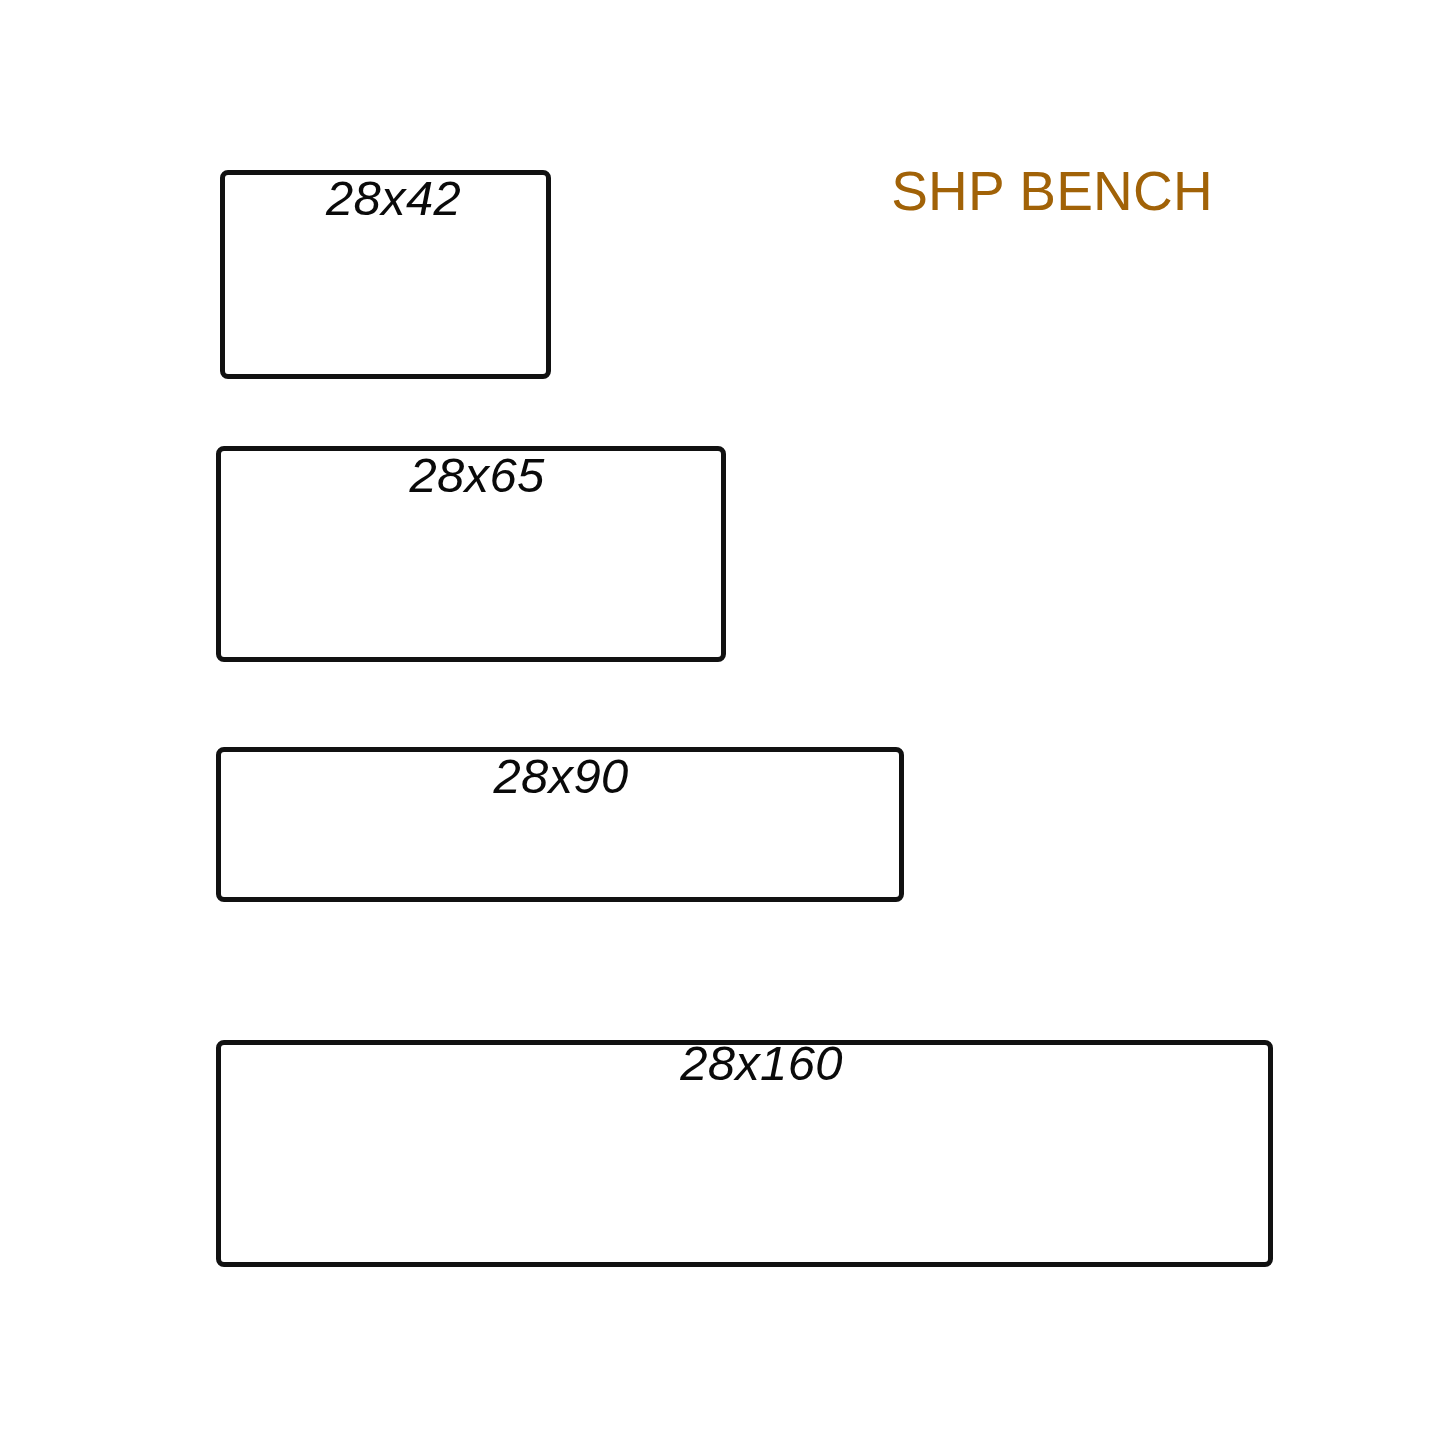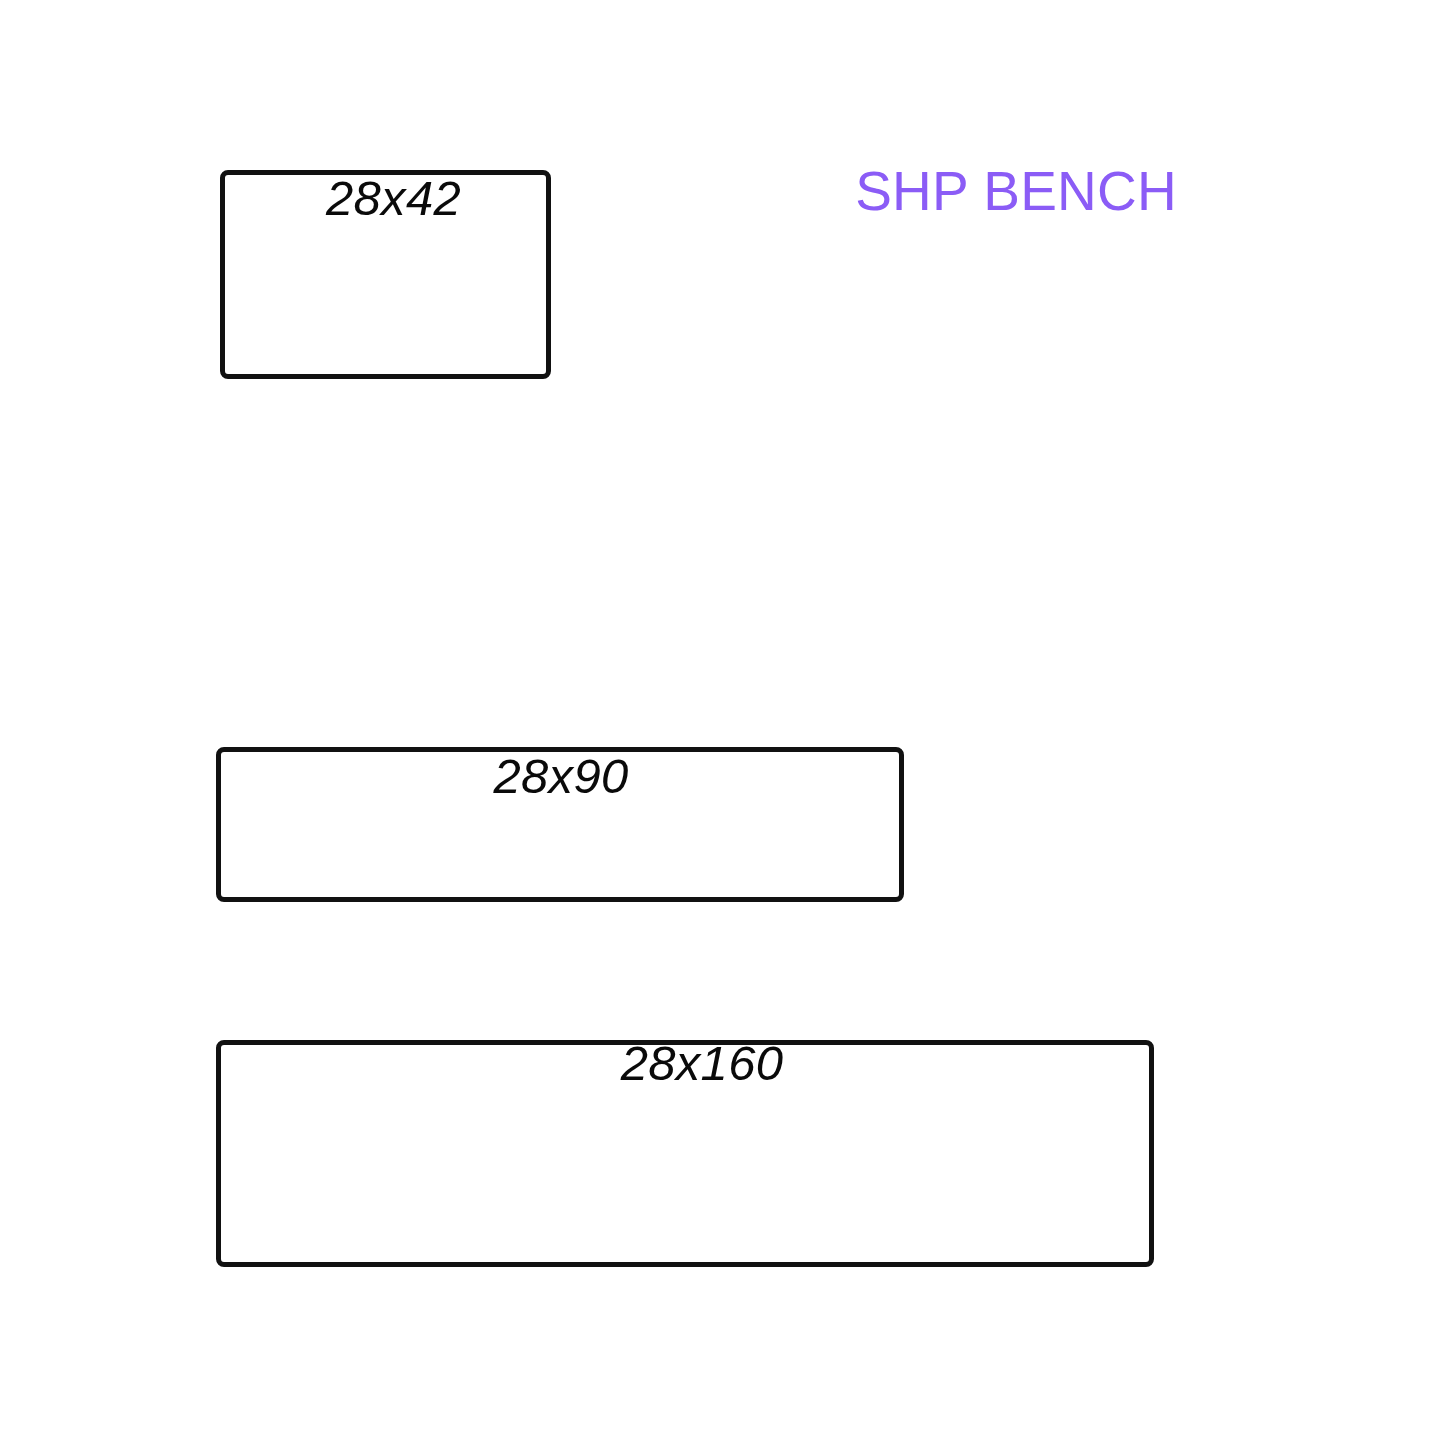--- a/index.html
+++ b/index.html
@@ -14,25 +14,25 @@
     height: 1445px;
     background: #ffffff;
     overflow: hidden;
     font-family: "Liberation Sans", sans-serif;
     -webkit-font-smoothing: antialiased;
   }
 
   
   .title-block {
     position: absolute;
-    left: 776px;
+    left: 812px;
     top: 152px;
     width: 480px;
     text-align: center;
-    color: #8b5cf6;
+    color: #a16207;
     font-size: 55px;
     line-height: 78px;
     font-weight: 400;
     letter-spacing: 0.2px;
     white-space: nowrap;
   }
   .title-line { display: block; }
 
   
   .board {
@@ -59,36 +59,39 @@
   
   #board-0 { left: 220px; top: 170px;  width: 331px;  height: 209px; }
   #board-0 .board-label { transform: translate(8px, -1px); }
 
   #board-1 { left: 216px; top: 446px;  width: 510px;  height: 216px; }
   #board-1 .board-label { transform: translate(6px, 0px); }
 
   #board-2 { left: 216px; top: 747px;  width: 688px;  height: 155px; }
   #board-2 .board-label { transform: translate(1px, 0px); }
 
-  #board-3 { left: 216px; top: 1040px; width: 938px; height: 227px; }
+  #board-3 { left: 216px; top: 1040px; width: 1057px; height: 227px; }
   #board-3 .board-label { transform: translate(17px, -6px); }
 </style>
 </head>
 <body>
 
 <div id="canvas">
 
   <div class="title-block">
     <span class="title-line">SHP BENCH</span>
   </div>
 
   <div class="board" id="board-0">
     <span class="board-label">28x42</span>
   </div>
 
+  <div class="board" id="board-1">
+    <span class="board-label">28x65</span>
+  </div>
 
   <div class="board" id="board-2">
     <span class="board-label">28x90</span>
   </div>
 
   <div class="board" id="board-3">
     <span class="board-label">28x160</span>
   </div>
 
 </div>

